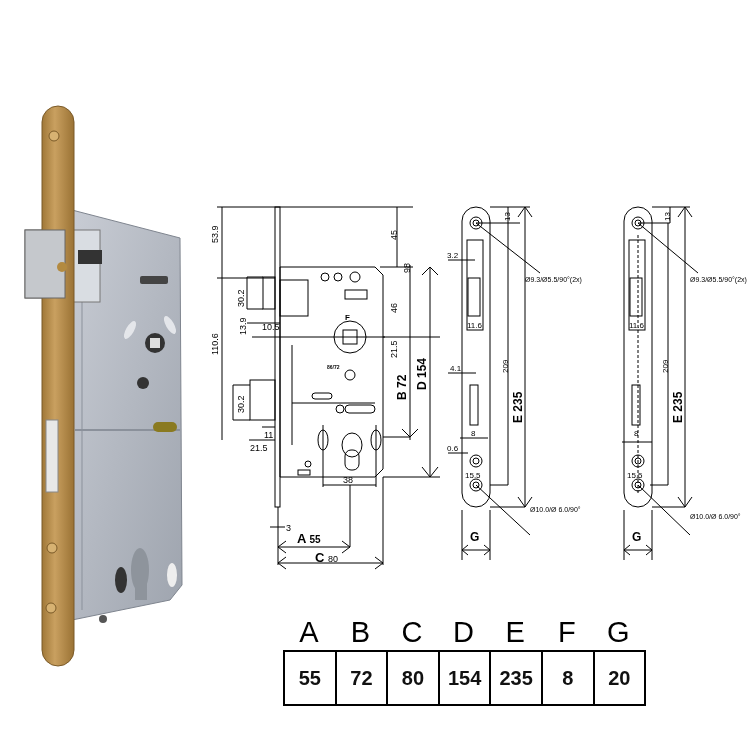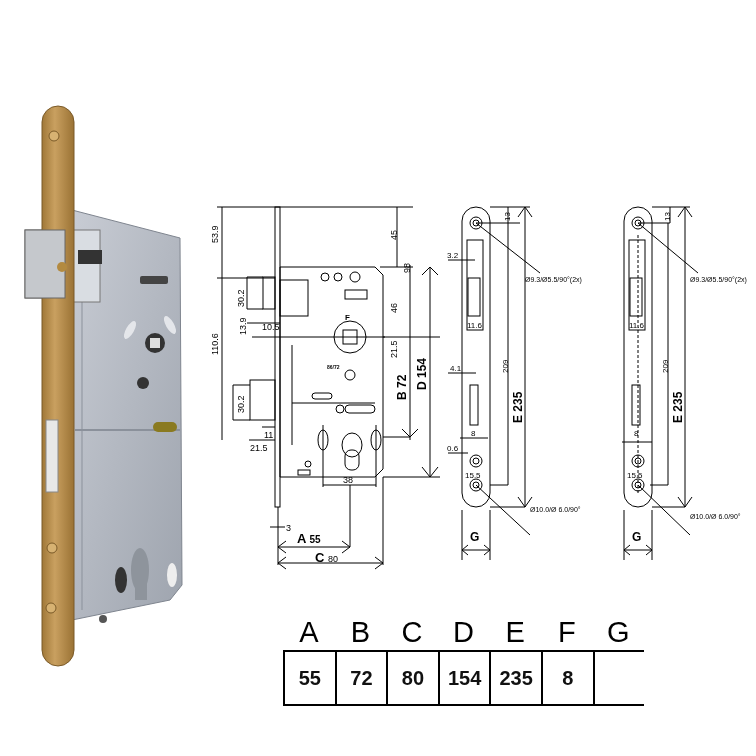--- a/index.html
+++ b/index.html
@@ -252,14 +252,15 @@
     <div>F</div>
     <div>G</div>
   </div>
   <div class="row">
     <div>55</div>
     <div>72</div>
     <div>80</div>
     <div>154</div>
     <div>235</div>
     <div>8</div>
+    <div>20</div>
   </div>
 </div>
 
 </body></html>

